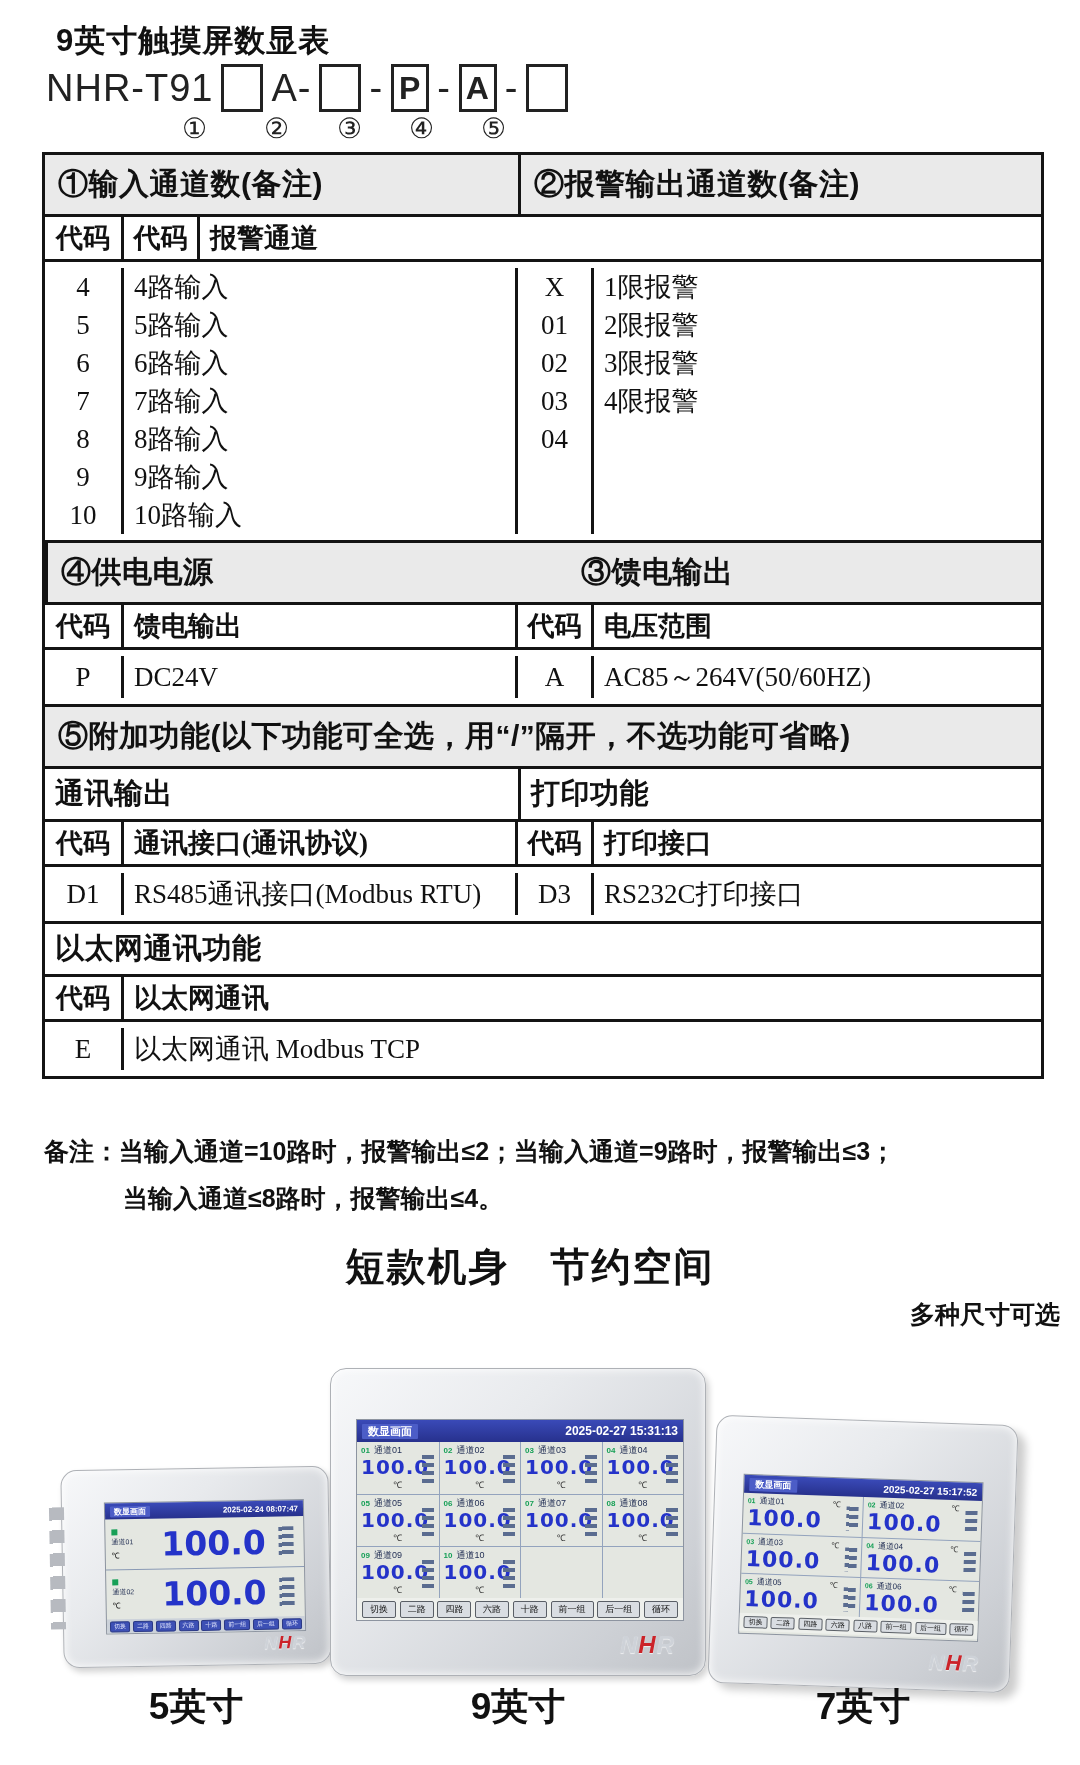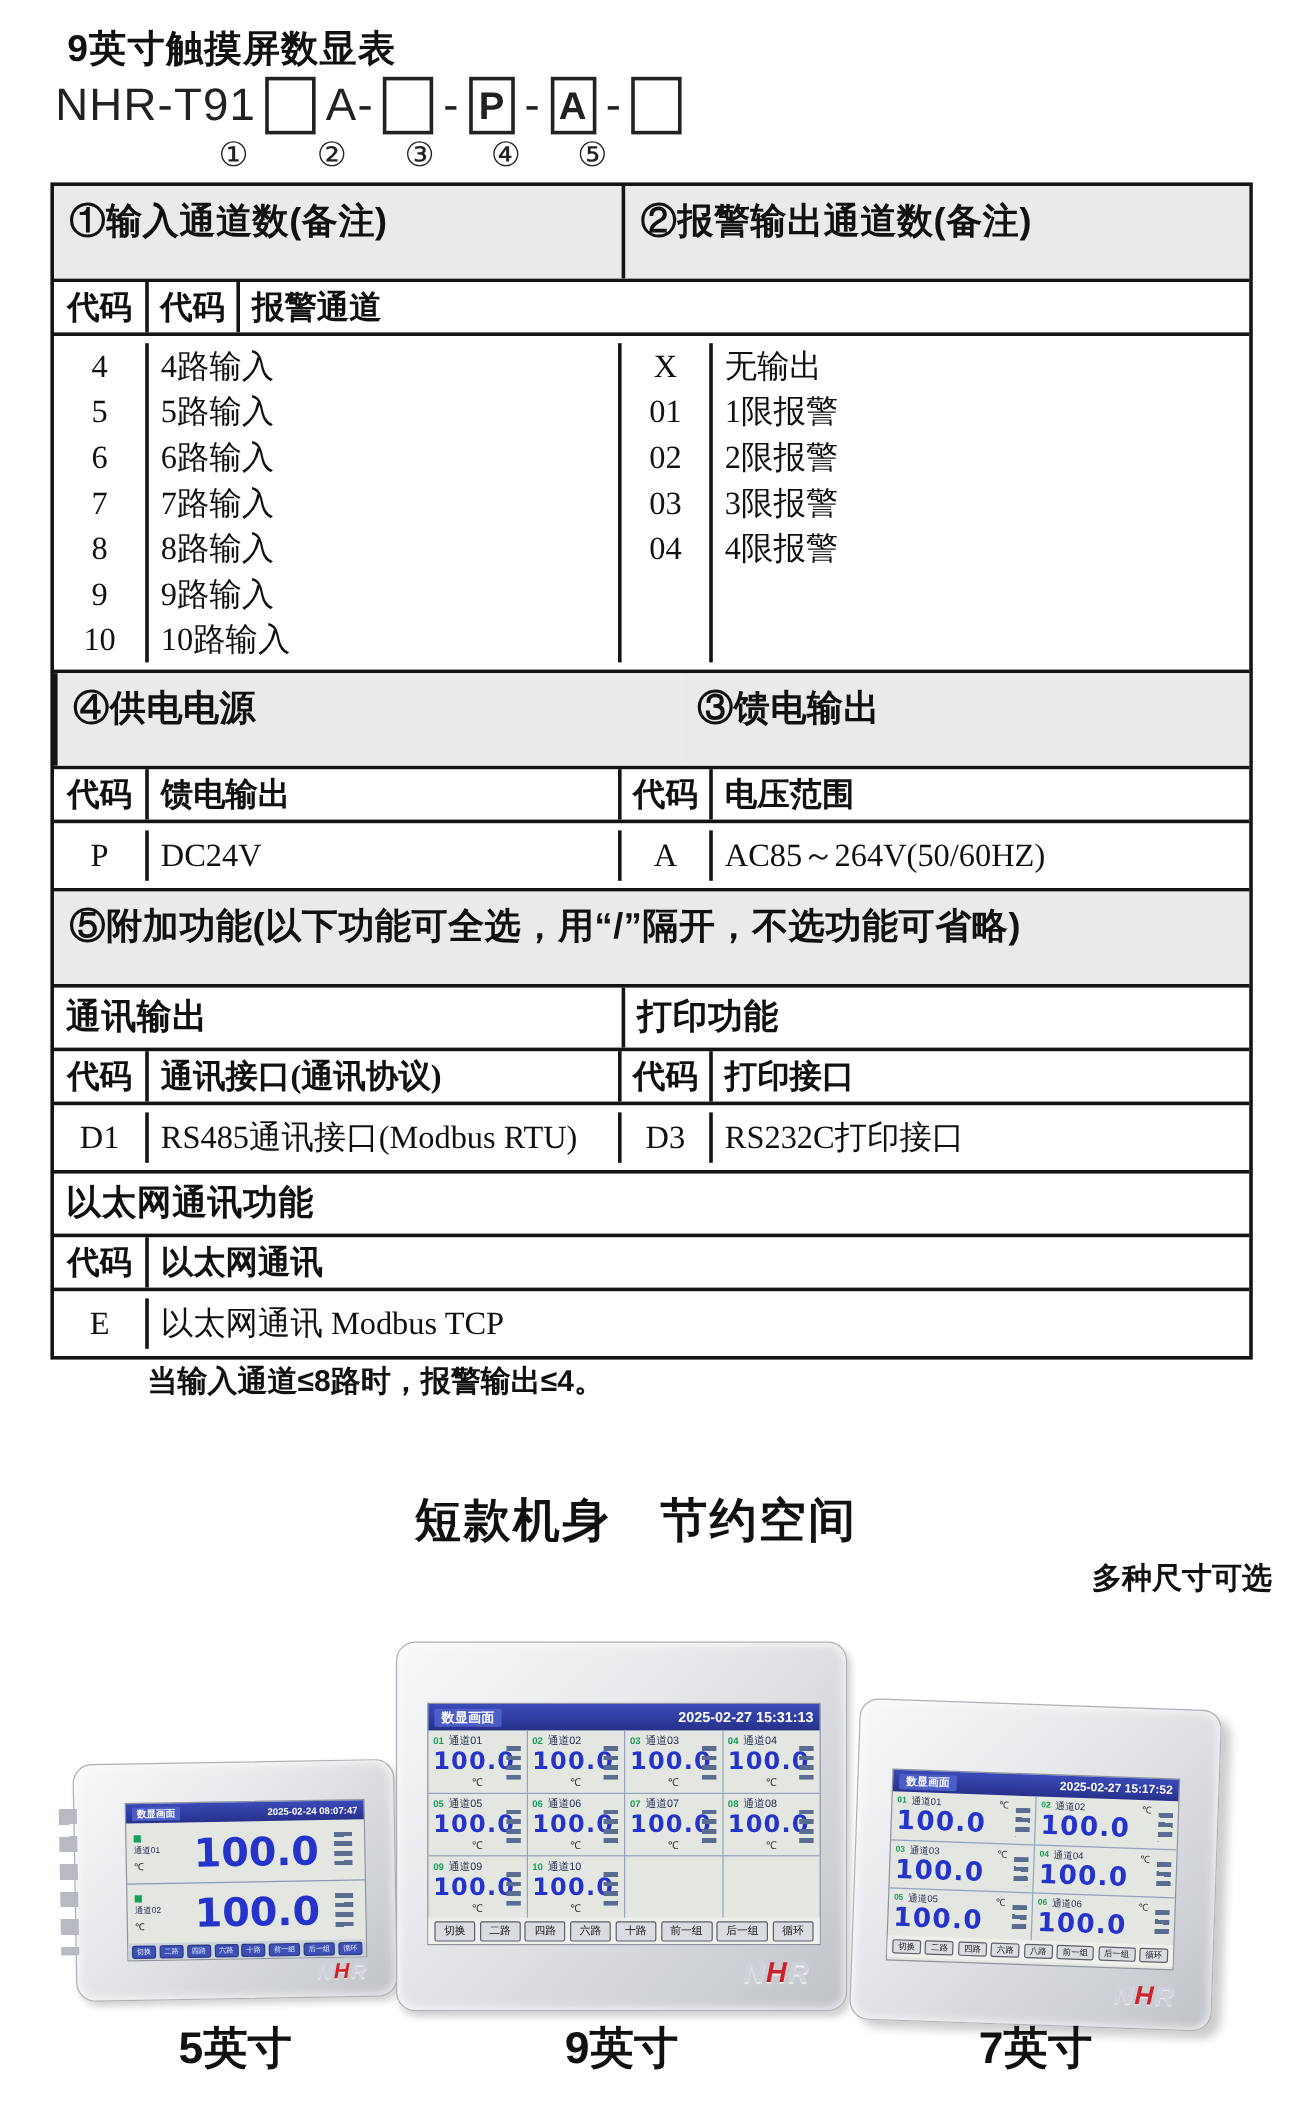--- a/index.html
+++ b/index.html
@@ -16,21 +16,21 @@
   .mseg{white-space:pre;}
   .circ{position:absolute;top:112px;font-size:28px;color:#222;}
   .c1{left:182px}.c2{left:264px}.c3{left:337px}.c4{left:409px}.c5{left:481px}
 
   
   .spec{position:absolute;left:42px;top:152px;width:996px;border:3px solid #141414;background:#fff;}
   .band{display:flex;border-top:3px solid #141414;align-items:stretch;}
   .band.first{border-top:none;}
   .cell{box-sizing:border-box;overflow:hidden;}
   .gray{background:#eaeaea;}
-  .sechead{font-weight:bold;font-size:30px;padding:9px 0 27px 13px;letter-spacing:0.5px;}
+  .sechead{font-weight:bold;font-size:30px;padding:9px 0 9px 13px;letter-spacing:0.5px;}
   .subhead{font-family:"Liberation Serif",serif;font-weight:bold;font-size:27px;line-height:42px;}
   .bodytxt{font-family:"Liberation Serif",serif;font-size:27px;}
   .w-lhalf{width:473px;}
   .w-rhalf{flex:1;border-left:3px solid #141414;}
   .w-lcode{width:76px;text-align:center;}
   .w-ldesc{width:394px;border-left:3px solid #141414;padding-left:10px;}
   .w-rcode{width:76px;text-align:center;border-left:3px solid #141414;}
   .w-rdesc{flex:1;border-left:3px solid #141414;padding-left:10px;}
   .ln{height:38px;line-height:38px;white-space:nowrap;}
   .pad-one{padding-top:6px;padding-bottom:6px;}
@@ -192,21 +192,20 @@
         <div class="ln">10路输入</div>
       </div>
       <div class="cell w-rcode">
         <div class="ln">X</div>
         <div class="ln">01</div>
         <div class="ln">02</div>
         <div class="ln">03</div>
         <div class="ln">04</div>
       </div>
       <div class="cell w-rdesc">
-        <div class="ln">无输出</div>
         <div class="ln">1限报警</div>
         <div class="ln">2限报警</div>
         <div class="ln">3限报警</div>
         <div class="ln">4限报警</div>
       </div>
     </div>
 
     <div class="band">
       <div class="cell gray sechead w-rhalf">④供电电源</div>
       <div class="cell gray sechead w-lhalf">③馈电输出</div>
@@ -259,20 +258,21 @@
     </div>
 
     <div class="band bodytxt pad-one">
       <div class="cell w-lcode one">E</div>
       <div class="cell one" style="flex:1;border-left:3px solid #141414;padding-left:10px;">以太网通讯 Modbus TCP</div>
     </div>
 
   </div>
 
   <div class="notes">
+    <div><span>备注：</span><span>当输入通道=10路时，报警输出≤2；当输入通道=9路时，报警输出≤3；</span></div>
     <div class="l2">当输入通道≤8路时，报警输出≤4。</div>
   </div>
 
   <div class="mk-head">短款机身　节约空间</div>
   <div class="mk-sub">多种尺寸可选</div>
 
   <div class="device d5">
     <div class="bezel">
       <div class="tabs"></div>
       <div class="screen">

